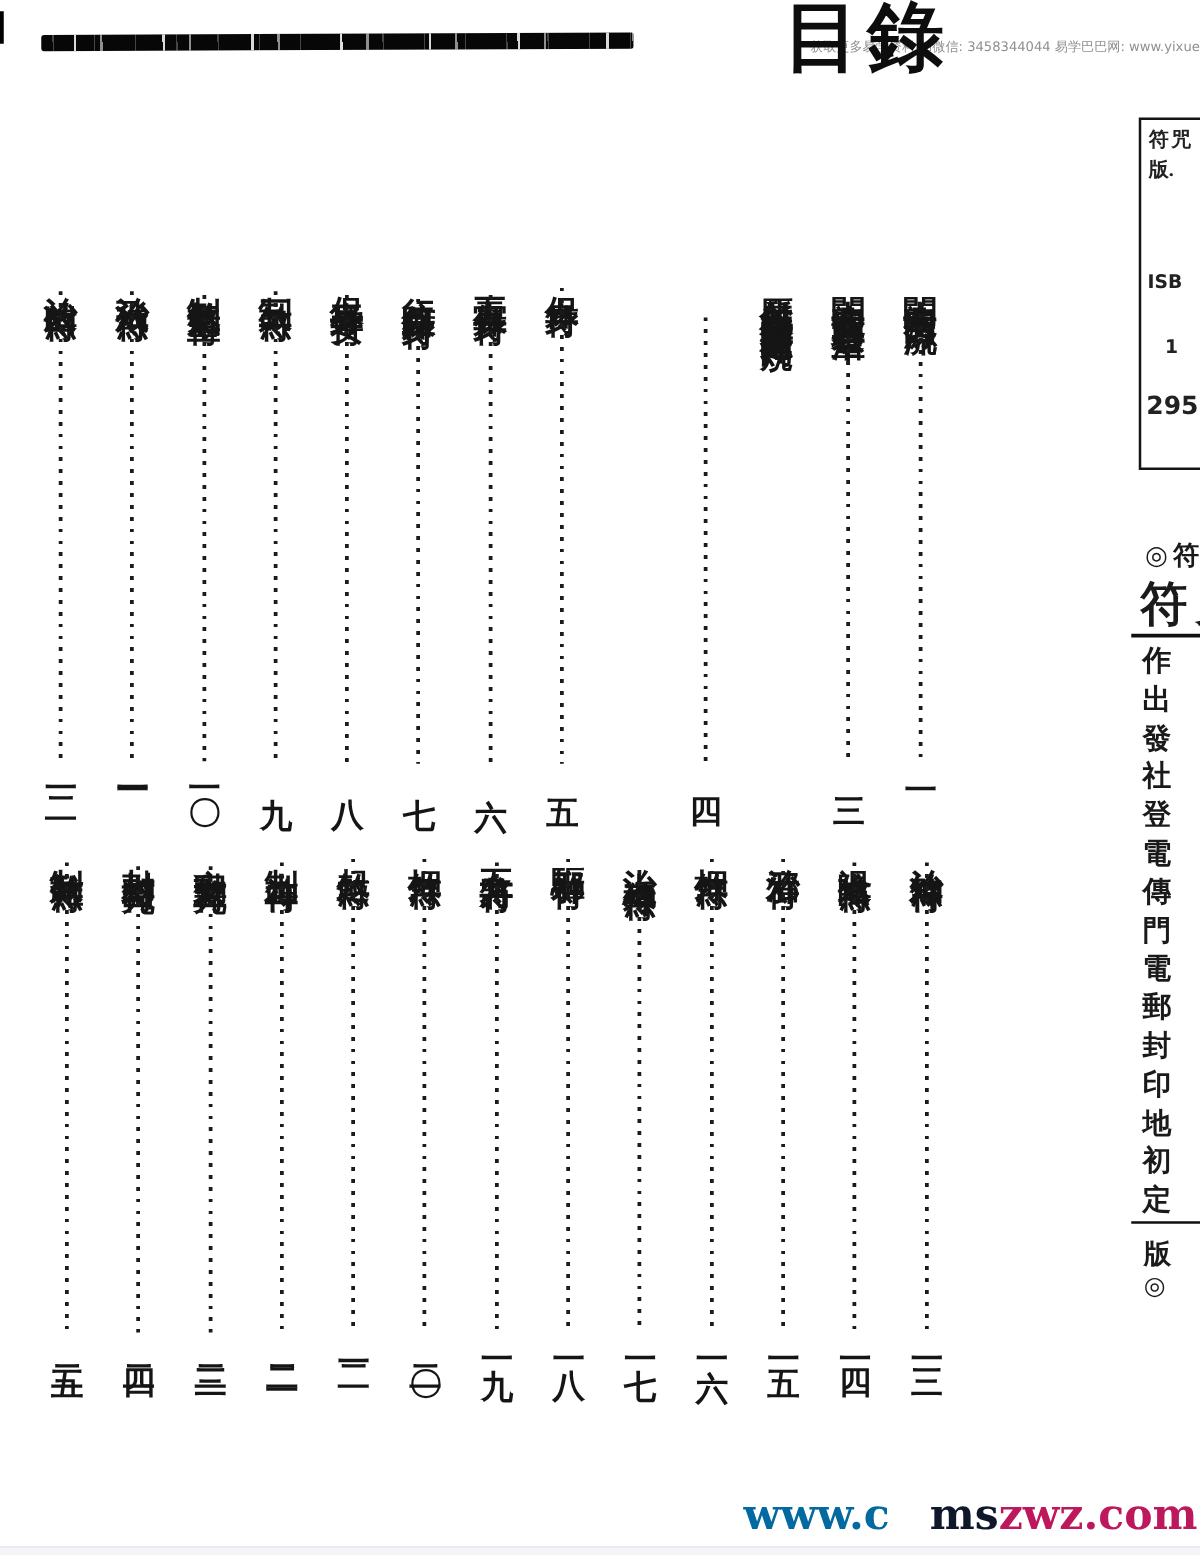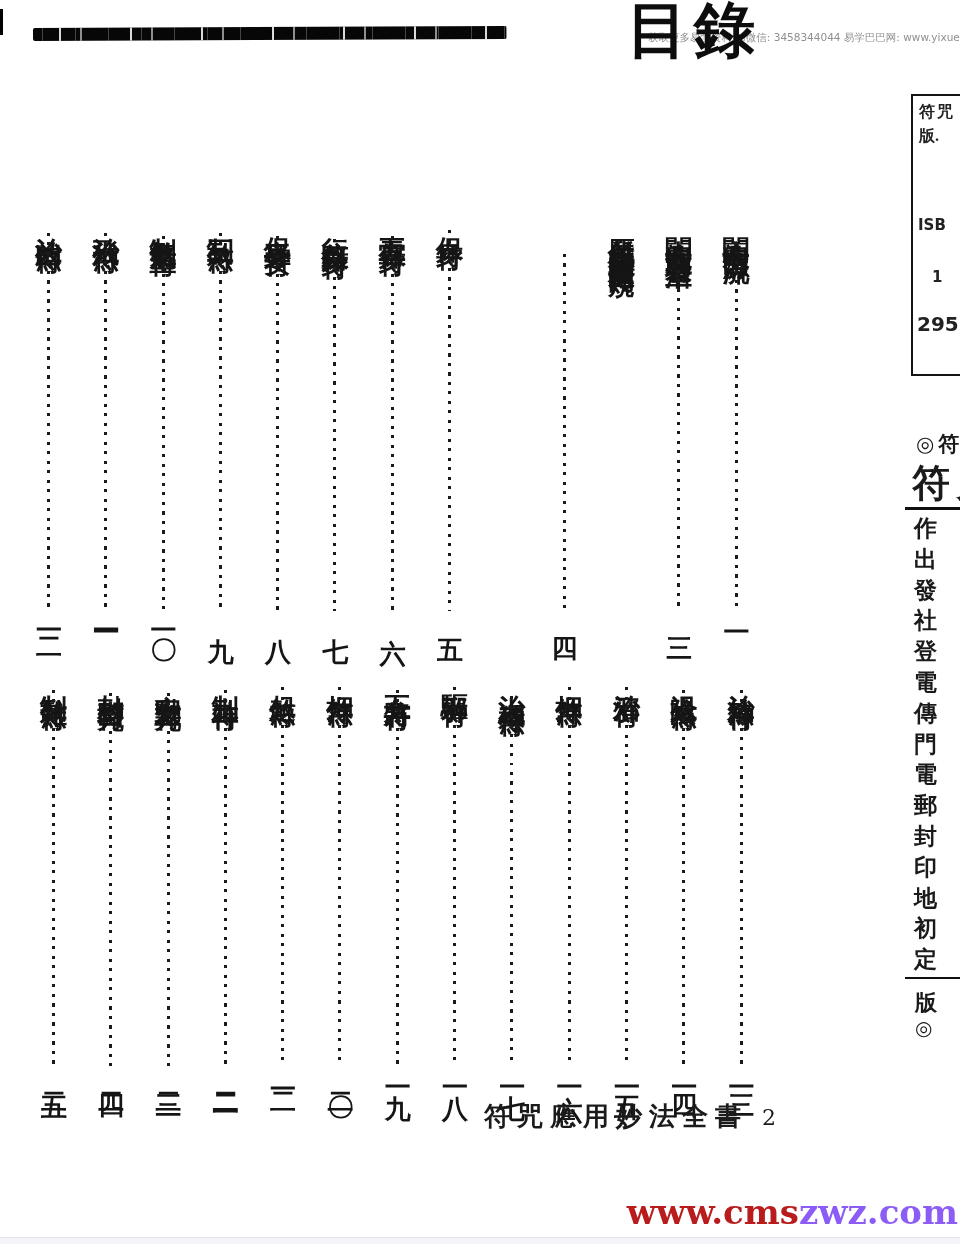--- a/index.html
+++ b/index.html
@@ -259,21 +259,17 @@
         <div class="toc-dots"></div>
         <div class="toc-page">二四</div>
       </div>
       <div class="toc-col" style="left: 35.4px;">
         <div class="toc-title">制雜煞符</div>
         <div class="toc-dots"></div>
         <div class="toc-page">二五</div>
       </div>
     </div>
 
-  <div class="footer-line">
-    <span class="footer-title">符咒應用妙法全書</span>
-    <span class="footer-pageno">2</span>
-  </div>
-
-  <div class="red-watermark"><span style="color: #b91c1c;">www.c</span><span style="color: #b91c1c;">ms</span><span style="color: #8b5cf6;">zwz.com</span></div>
+
+  <div class="red-watermark"><span style="color: #0369a1;">www.c</span><span style="color: #0f172a; margin-left: 32px;">ms</span><span style="color: #be185d;">zwz.com</span></div>
   <div class="bottom-strip"></div>
 
 </div>
 
 </body></html>

